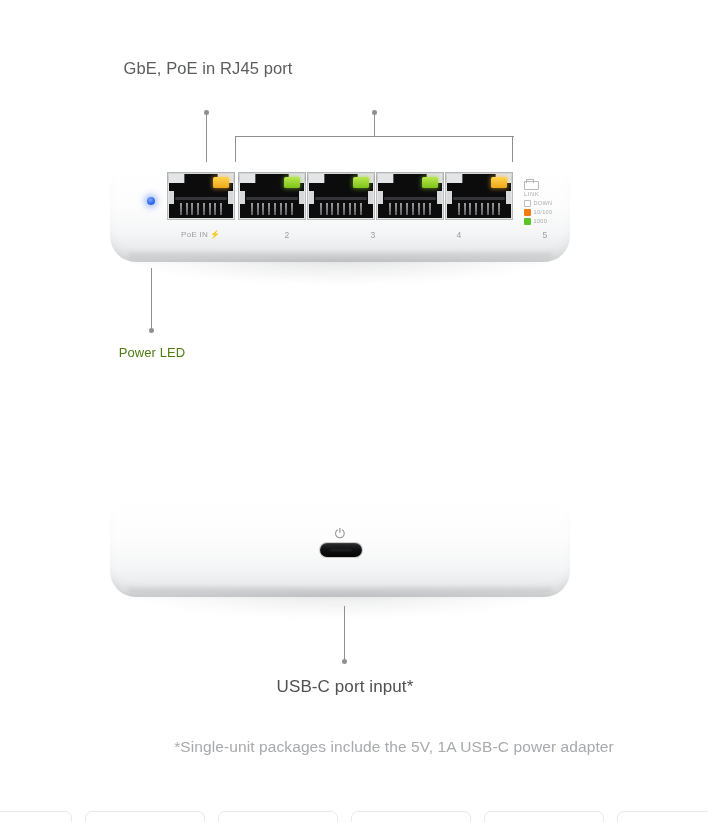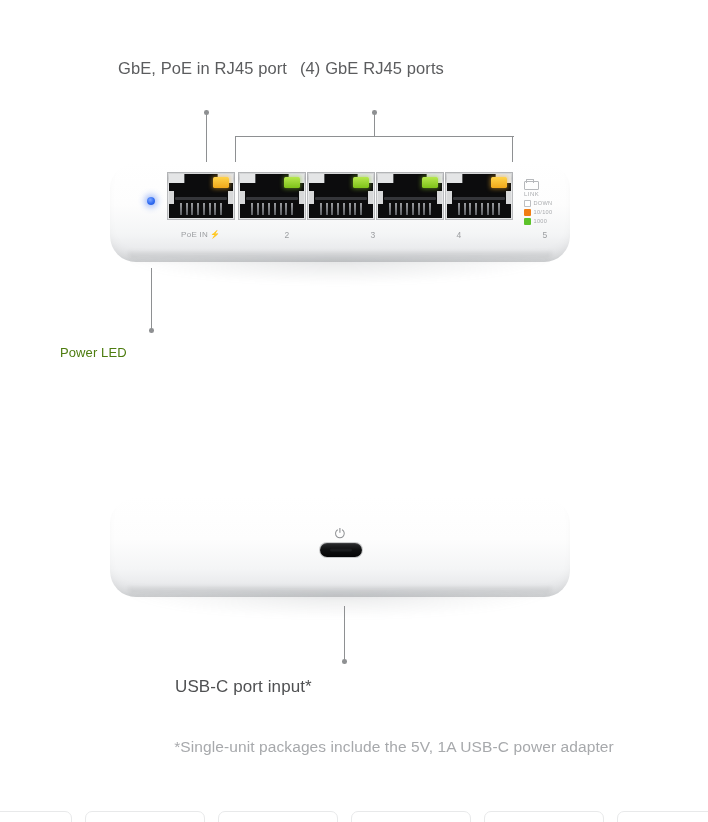--- a/index.html
+++ b/index.html
@@ -18,21 +18,21 @@
   }
 
   .stage { position: absolute; inset: 0; }
 
   
   .callout {
     position: absolute;
     font-size: 16.5px;
     line-height: 23px;
     color: #5b5c5e;
-    text-align: left;
+    text-align: center;
     letter-spacing: .1px;
   }
   #label-poe  { left: 118px; top: 57px; width: 180px; }
   #label-gbe  { left: 300px; top: 57px; width: 170px; }
   #label-power-led {
     left: 60px; top: 341px; width: 184px;
     font-size: 13px; color: #4d7c0f;
   }
   #label-usbc {
     left: 175px; top: 675px; width: 340px;
@@ -333,21 +333,20 @@
     box-sizing: border-box;
   }
 </style>
 </head>
 <body>
 
 <div class="stage">
 
   <div class="callout" id="label-poe">GbE, PoE in RJ45 port</div>
 
-  <div class="callout" id="label-gbe">(4) GbE RJ45 ports</div>
 
   <div class="dot" id="poe-dot"></div>
   <div class="leader leader-v" id="poe-stem"></div>
 
   <div class="dot" id="bracket-dot"></div>
   <div class="leader leader-v" id="bracket-stem"></div>
   <div class="leader leader-h" id="bracket-top"></div>
   <div class="leader leader-v" id="bracket-left"></div>
   <div class="leader leader-v" id="bracket-right"></div>
 

